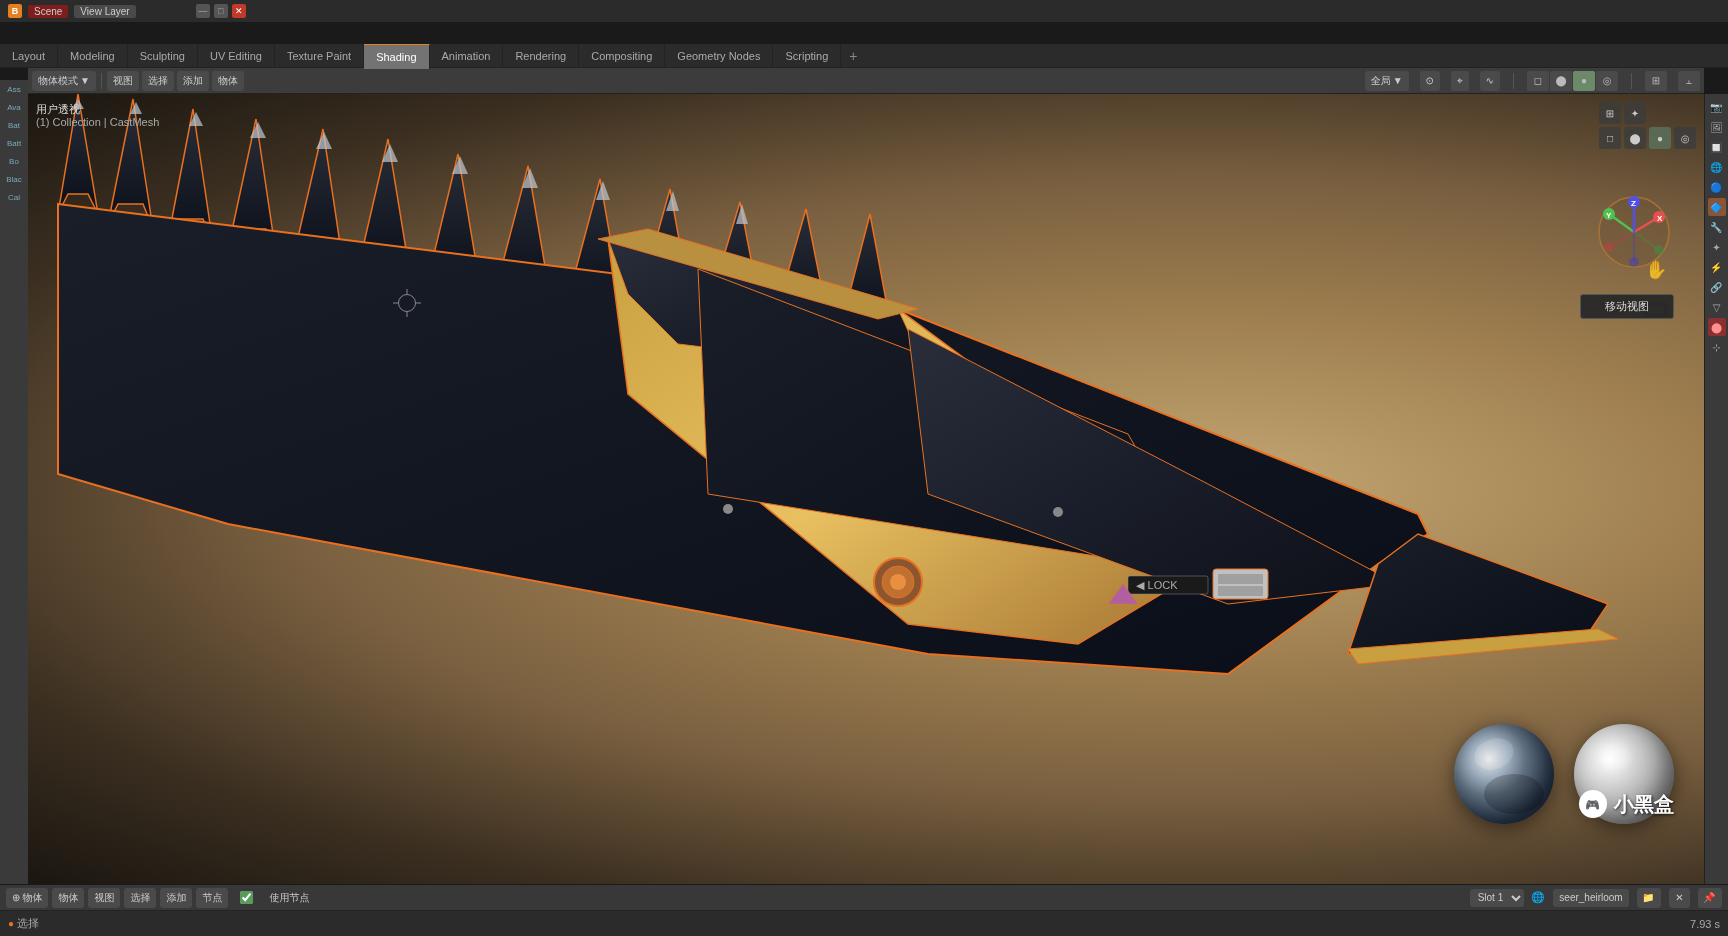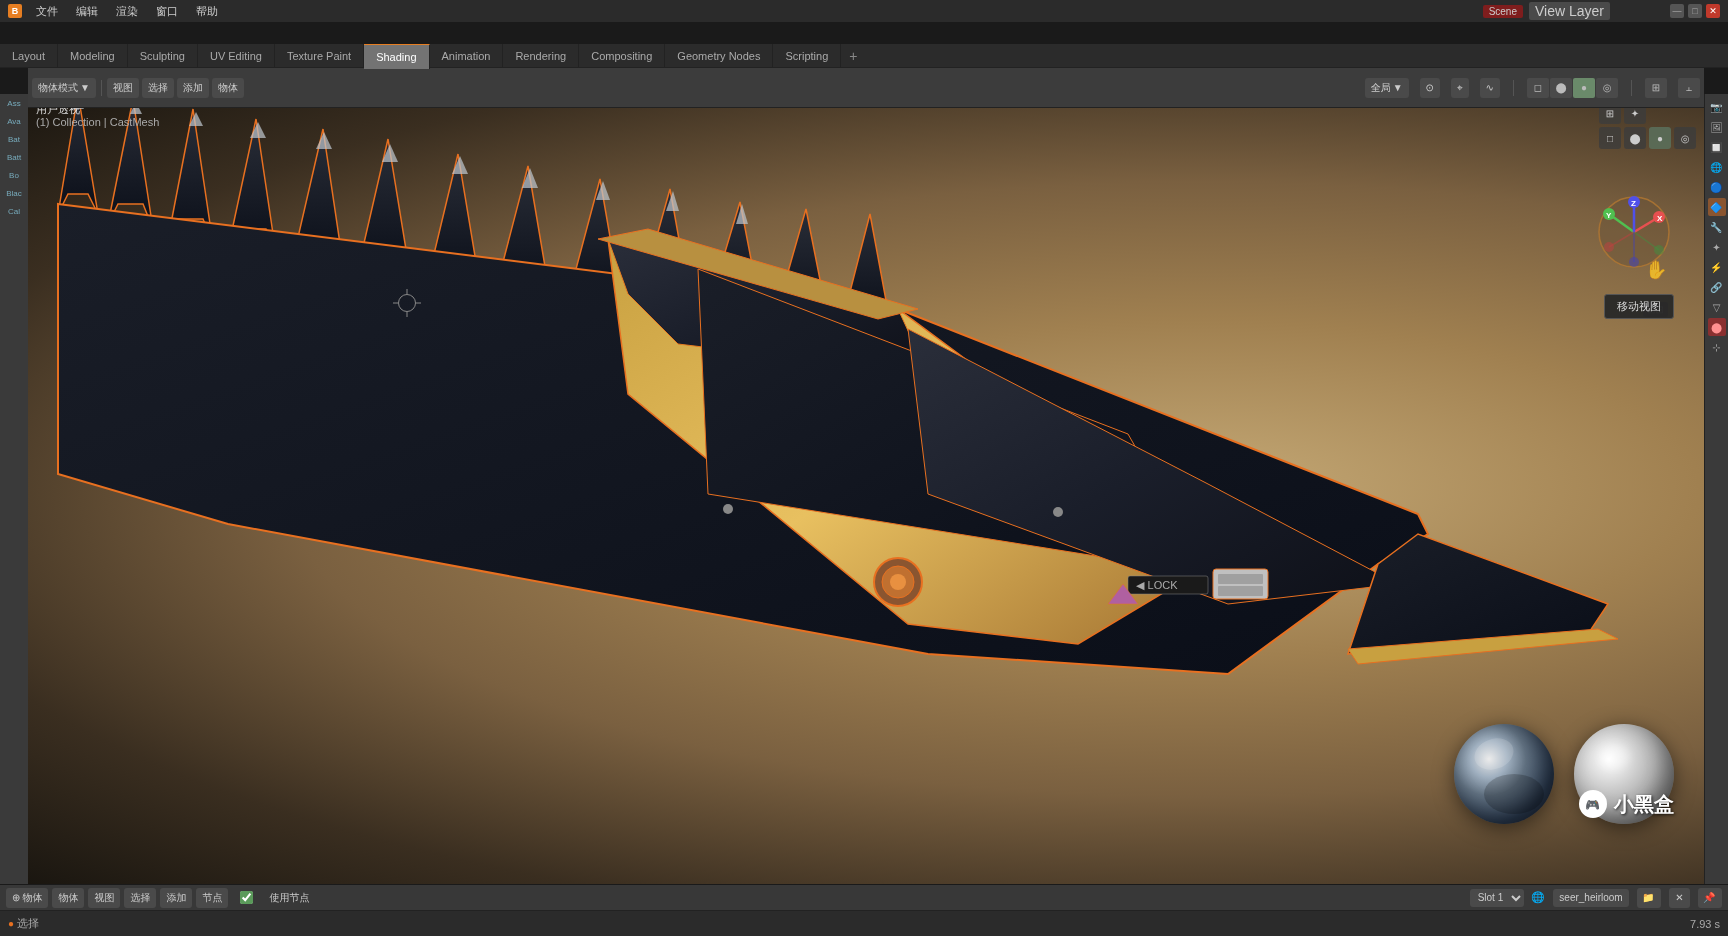--- a/index.html
+++ b/index.html
@@ -178,21 +178,21 @@
       position: absolute;
       left: 50%; bottom: -6px;
       width: 1px; height: 5px;
       background: #888;
       transform: translateX(-50%);
     }
 
     
     #left-toolbar {
       position: absolute;
-      top: 94px;
+      top: 80px;
       left: 0;
       width: 28px;
       bottom: 52px;
       background: #3a3a3a;
       display: flex;
       flex-direction: column;
       align-items: center;
       padding-top: 4px;
       gap: 2px;
       z-index: 50;
@@ -211,21 +211,21 @@
     }
 
     
     .tooltip-box {
       position: absolute;
       top: 200px;
       right: 30px;
       background: rgba(40,40,40,0.95);
       border: 1px solid #555;
       border-radius: 3px;
-      padding: 4px 12px;
+      padding: 4px 24px;
       font-size: 11px;
       color: #ddd;
       z-index: 80;
       white-space: nowrap;
     }
 
     
     #bottom-bar {
       position: absolute;
       bottom: 0;
@@ -386,47 +386,40 @@
     }
     .prop-icon.active-red { background: #8a3030; color: #ff9090; }
     .prop-icon.active-orange { background: #8a5530; color: #ffa060; }
 
     
     #vp-controls-row {
       position: absolute;
       top: 68px;
       left: 28px;
       right: 24px;
-      height: 40px;
+      height: 26px;
       background: #3c3c3c;
       display: flex;
       align-items: center;
       padding: 0 4px;
       gap: 3px;
       z-index: 90;
       border-bottom: 1px solid #222;
     }
   </style>
 </head>
 <body>
 
 <div id="titlebar">
   <div class="app-icon">B</div>
 
-  <div style="display:flex; gap:2px; flex:1;">
-    <span class="menu-item">文件</span>
-    <span class="menu-item">编辑</span>
-    <span class="menu-item">渲染</span>
-    <span class="menu-item">窗口</span>
-    <span class="menu-item">帮助</span>
-  </div>
 
   <div style="display:flex; align-items:center; gap:6px; margin-right:60px;">
     <span style="background:#7f1d1d; padding:1px 6px; border-radius:2px; font-size:10px; color:#ccc;">Scene</span>
-    <span style="background:#4a4a4a; padding:1px 6px; border-radius:2px; font-size:14px; color:#ccc;">View Layer</span>
+    <span style="background:#4a4a4a; padding:1px 6px; border-radius:2px; font-size:10px; color:#ccc;">View Layer</span>
   </div>
   <div class="win-controls">
     <div class="win-btn minimize">—</div>
     <div class="win-btn maximize">□</div>
     <div class="win-btn close">✕</div>
   </div>
 </div>
 
 <div id="workspacebar">
   <div class="workspace-tab">Layout</div>

